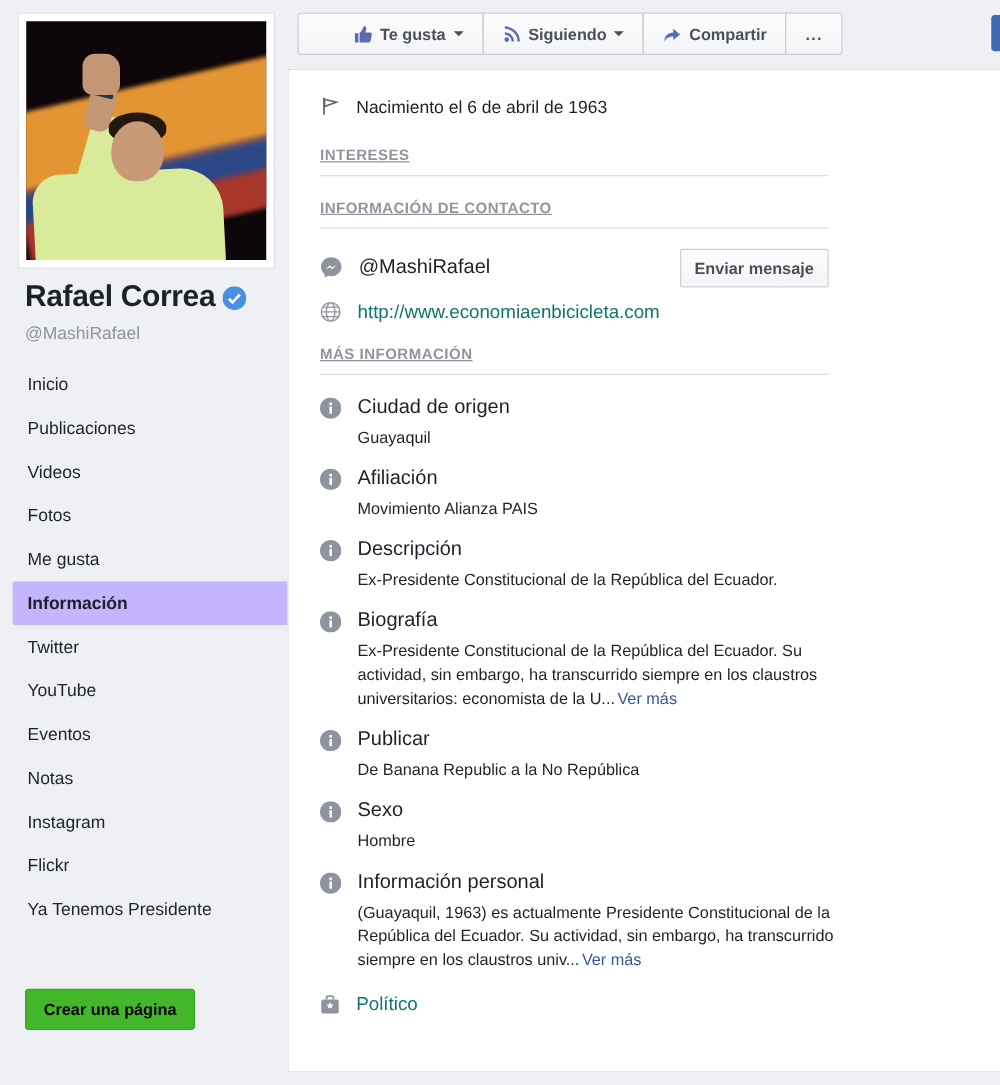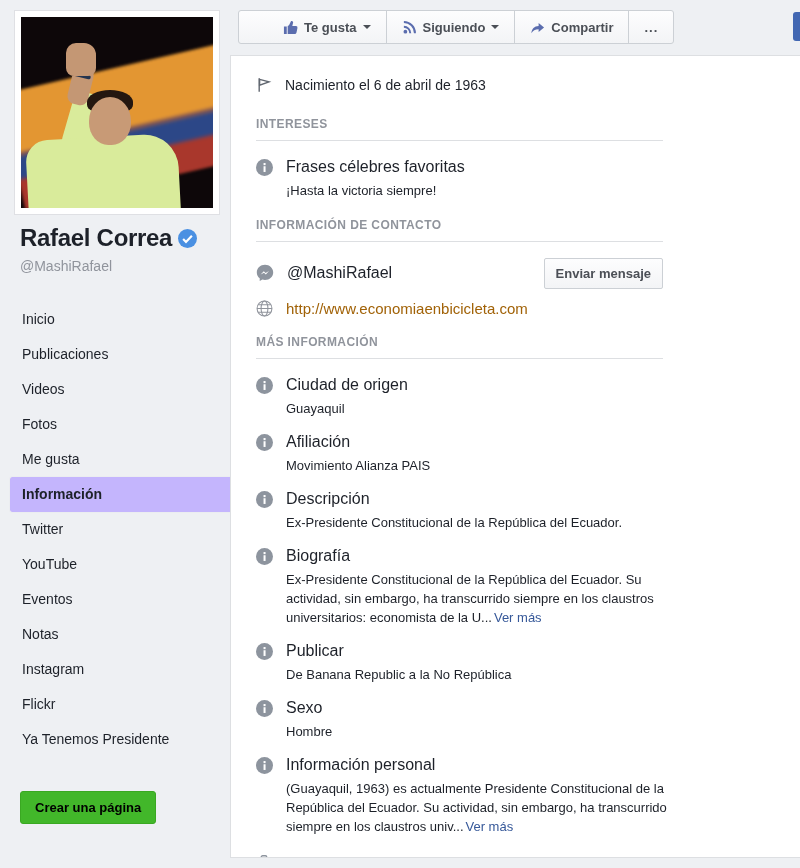--- a/index.html
+++ b/index.html
@@ -35,21 +35,21 @@
     background:#c49774; border-radius:10px 12px 8px 8px; }
   .head { position:absolute; left:68px; top:80px; width:42px; height:48px;
     background:#c89a76; border-radius:50% 50% 46% 46%; }
   .hair { position:absolute; left:66px; top:73px; width:46px; height:24px;
     background:#241710; border-radius:50% 50% 40% 40%; }
   .profile-name {
     position:absolute; left:20px; top:224px; font-size:24px; font-weight:bold;
     letter-spacing:-0.3px; display:flex; align-items:center; gap:6px; cursor:pointer;
   }
   .profile-handle { position:absolute; left:20px; top:258px; font-size:14px; color:#90949c; }
-  .nav { position:absolute; left:0; top:302px; width:249px; }
+  .nav { position:absolute; left:0; top:290px; width:249px; }
   .nav-item {
     height:35px; line-height:35px; padding-left:22px; font-size:14px;
     color:#1d2129; cursor:pointer; white-space:nowrap;
   }
   .nav-item.active {
     background:#c4b5fd; outline:1px solid #ebedf0; border-radius:2px;
     margin-left:10px; margin-right:12px; padding-left:12px; font-weight:bold;
   }
   .create-page-btn {
     position:absolute; left:20px; top:791px;
@@ -74,28 +74,28 @@
     background:#4267b2; border-radius:3px 0 0 3px; cursor:pointer;
   }
   
   .card {
     position:absolute; left:230px; top:55px; width:570px; height:803px;
     background:#fff; border:1px solid #dddfe2; border-right:none; overflow:hidden;
   }
   .card-inner { padding:12px 0 0 25px; width:432px; }
   .birthday-row { display:flex; align-items:center; gap:13px; padding:9px 0 6px; font-size:14px; }
   .section-header {
-    margin-top:18px; font-size:12px; font-weight:bold; color:#90949c; letter-spacing:.4px;
+    margin-top:18px; font-size:12px; font-weight:bold; color:#90949c; letter-spacing:.4px;text-decoration:underline;
   }
   .divider { border-bottom:1px solid #dddfe2; margin-top:9px; margin-bottom:17px; width:407px; }
   .info-item { display:flex; gap:13px; margin-bottom:15px; width:420px; }
   .icon-col { flex:0 0 17px; padding-top:1px; }
   .item-title { font-size:16px; margin-bottom:5px; }
   .item-value { font-size:13px; line-height:19px; color:#1d2129; width:390px; }
-  .link { color:#a16207; text-decoration:none; cursor:pointer; }
+  .link { color:#0f766e; text-decoration:none; cursor:pointer; }
   .vermas { color:#365899; text-decoration:none; cursor:pointer; margin-left:2px; }
   .contact-row {
     display:flex; align-items:center; gap:13px; font-size:16px;
     position:relative; width:407px; min-height:28px; margin-bottom:13px;
   }
   .send-msg-btn {
     position:absolute; right:0; top:-1px;
     background:linear-gradient(#fdfdfe,#f3f4f6); border:1px solid #ccd0d5; border-radius:2px;
     font-family:"Liberation Sans",sans-serif; font-size:13px; font-weight:bold; color:#4b4f56;
     padding:7px 11px; cursor:pointer;
@@ -192,33 +192,20 @@
             <path d="M3.2 1.2v13.6"></path>
             <path d="M3.6 2.4 13 4.8 3.6 8.2z"></path>
           </svg>
       </span>
       <span>Nacimiento el 6 de abril de 1963</span>
     </div>
 
     <div class="section-header">INTERESES</div>
     <div class="divider"></div>
 
-    <div class="info-item">
-      <span class="icon-col">
-        <svg width="17" height="17" viewBox="0 0 16 16">
-            <circle cx="8" cy="8" r="8" fill="#8d949e"></circle>
-            <rect x="7.1" y="6.8" width="1.9" height="5.4" fill="#fff"></rect>
-            <rect x="7.1" y="3.8" width="1.9" height="2" fill="#fff"></rect>
-          </svg>
-      </span>
-      <div>
-        <div class="item-title">Frases célebres favoritas</div>
-        <div class="item-value">¡Hasta la victoria siempre!</div>
-      </div>
-    </div>
 
     <div class="section-header">INFORMACIÓN DE CONTACTO</div>
     <div class="divider"></div>
 
     <div class="contact-row">
       <span>
         <svg width="18" height="18" viewBox="0 0 18 18">
             <path d="M9 .8C4.4.8.8 4.2.8 8.4c0 2.4 1.1 4.5 2.9 5.9V17l2.7-1.5c.8.2 1.7.4 2.6.4 4.6 0 8.2-3.4 8.2-7.5S13.6.8 9 .8z" fill="#8d949e"></path>
             <path d="M4.6 10.6 7.8 7.2l1.8 1.7 3.4-1.9-3.2 3.4L8 8.7z" fill="#fff"></path>
           </svg>

